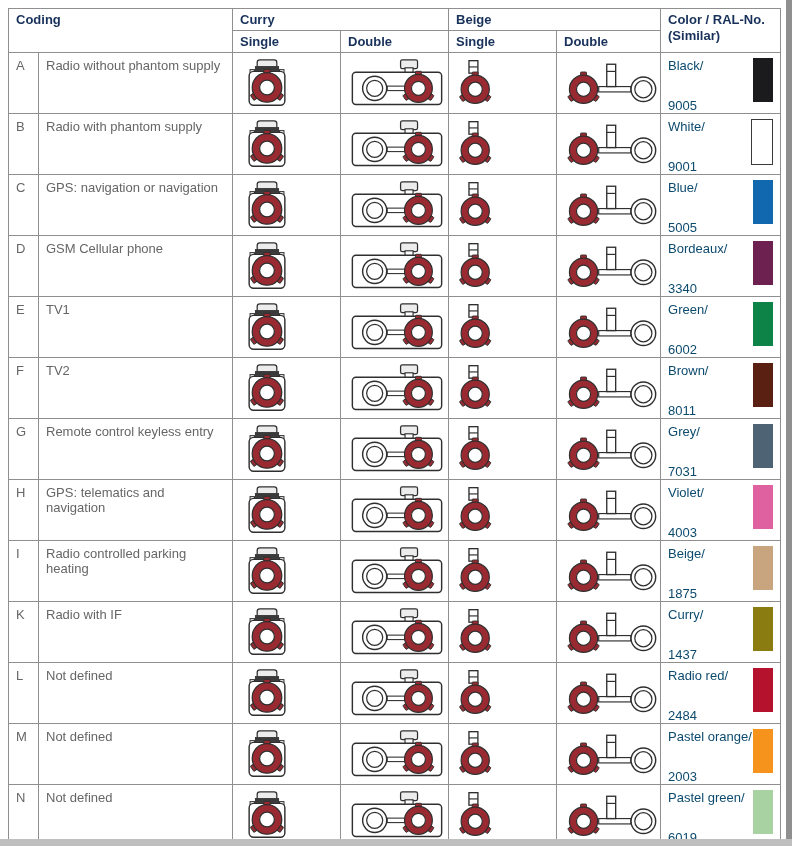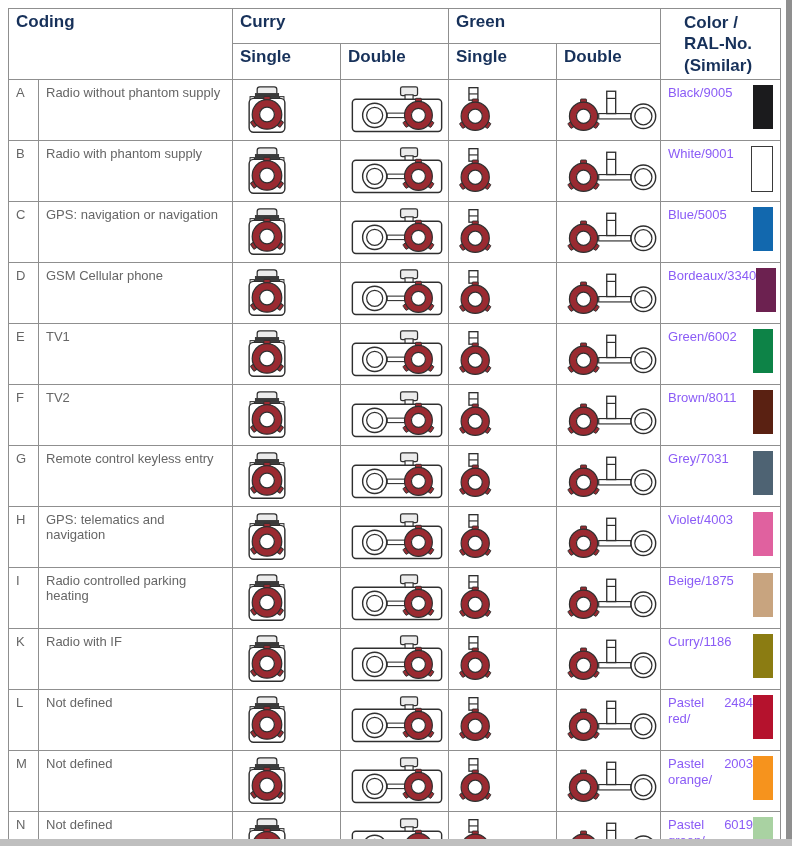--- a/index.html
+++ b/index.html
@@ -24,44 +24,44 @@
     border-collapse:collapse;
     table-layout:fixed;
     background:#fff;
   }
   .coding-table th, .coding-table td {
     border:1px solid #8f8f8f;
     box-sizing:border-box;
   }
   .coding-table thead th {
     color:#17315a;
-    font-size:17px;
+    font-size:13px;
     font-weight:bold;
     text-align:left;
     vertical-align:top;
     padding:3px 7px;
     height:20px;
     background:#fff;
   }
   .coding-table tbody td {
     height:55px;
     vertical-align:top;
     color:#666666;
     font-size:13px;
     padding:5px 7px;
     background:#fff;
   }
   td.cell-code { text-align:left; }
   td.cell-icon { padding:3px 4px 2px 8px; text-align:left; vertical-align:middle; }
   td.cell-icon svg { display:block; }
   td.cell-color { padding:4px 6px 4px 7px; }
   .color-wrap { display:flex; justify-content:space-between; align-items:flex-start; height:46px; }
-  .color-text { display:flex; flex-direction:row; line-height:1.25; color:#8b5cf6; font-size:13px; }
+  .color-text { display:flex; flex-direction:column; line-height:1.25; color:#0c4a6e; font-size:13px;gap:24px; }
   .swatch { width:20px; height:44px; flex:0 0 auto; }
-  .hdr-two-line span { display:block; line-height:1.25;margin-left:16px; }
+  .hdr-two-line span { display:block; line-height:1.25; }
 </style>
 </head>
 <body>
 
 <svg width="0" height="0" style="position:absolute" aria-hidden="true">
   <defs>
 
     <g id="kring">
       <rect x="-4" y="-23" width="8" height="6" rx="1" fill="#9a2a31" stroke="#2f2f2f" stroke-width="1.2"></rect>
       <g transform="rotate(125)">
@@ -118,21 +118,21 @@
     <col style="width:108px">
       <col style="width:108px">
     <col style="width:108px">
       <col style="width:104px">
     <col style="width:120px">
   </colgroup>
   <thead>
     <tr>
       <th colspan="2" rowspan="2">Coding</th>
       <th colspan="2">Curry</th>
-      <th colspan="2">Green</th>
+      <th colspan="2">Beige</th>
       <th rowspan="2" class="hdr-two-line">
         <span>Color / RAL-No.</span>
         <span>(Similar)</span>
       </th>
     </tr>
     <tr>
       <th>Single</th>
       <th>Double</th>
       <th>Single</th>
       <th>Double</th>
@@ -456,21 +456,21 @@
     </td>
     <td class="cell-icon">
       <svg width="98" height="50" viewBox="0 0 108 56">
             <use href="#sym-plug-double"></use>
           </svg>
     </td>
     <td class="cell-color">
       <div class="color-wrap">
         <div class="color-text">
           <span>Curry/</span>
-          <span>1186</span>
+          <span>1437</span>
         </div>
         <div class="swatch" style="background: rgb(139, 124, 18);"></div>
       </div>
     </td>
   </tr>
       <tr>
     <td class="cell-code">L</td>
     <td class="cell-desc">Not defined</td>
     <td class="cell-icon">
       <svg width="54" height="50" viewBox="0 0 52 56">
@@ -488,21 +488,21 @@
           </svg>
     </td>
     <td class="cell-icon">
       <svg width="98" height="50" viewBox="0 0 108 56">
             <use href="#sym-plug-double"></use>
           </svg>
     </td>
     <td class="cell-color">
       <div class="color-wrap">
         <div class="color-text">
-          <span>Pastel red/</span>
+          <span>Radio red/</span>
           <span>2484</span>
         </div>
         <div class="swatch" style="background: rgb(181, 18, 45);"></div>
       </div>
     </td>
   </tr>
       <tr>
     <td class="cell-code">M</td>
     <td class="cell-desc">Not defined</td>
     <td class="cell-icon">

